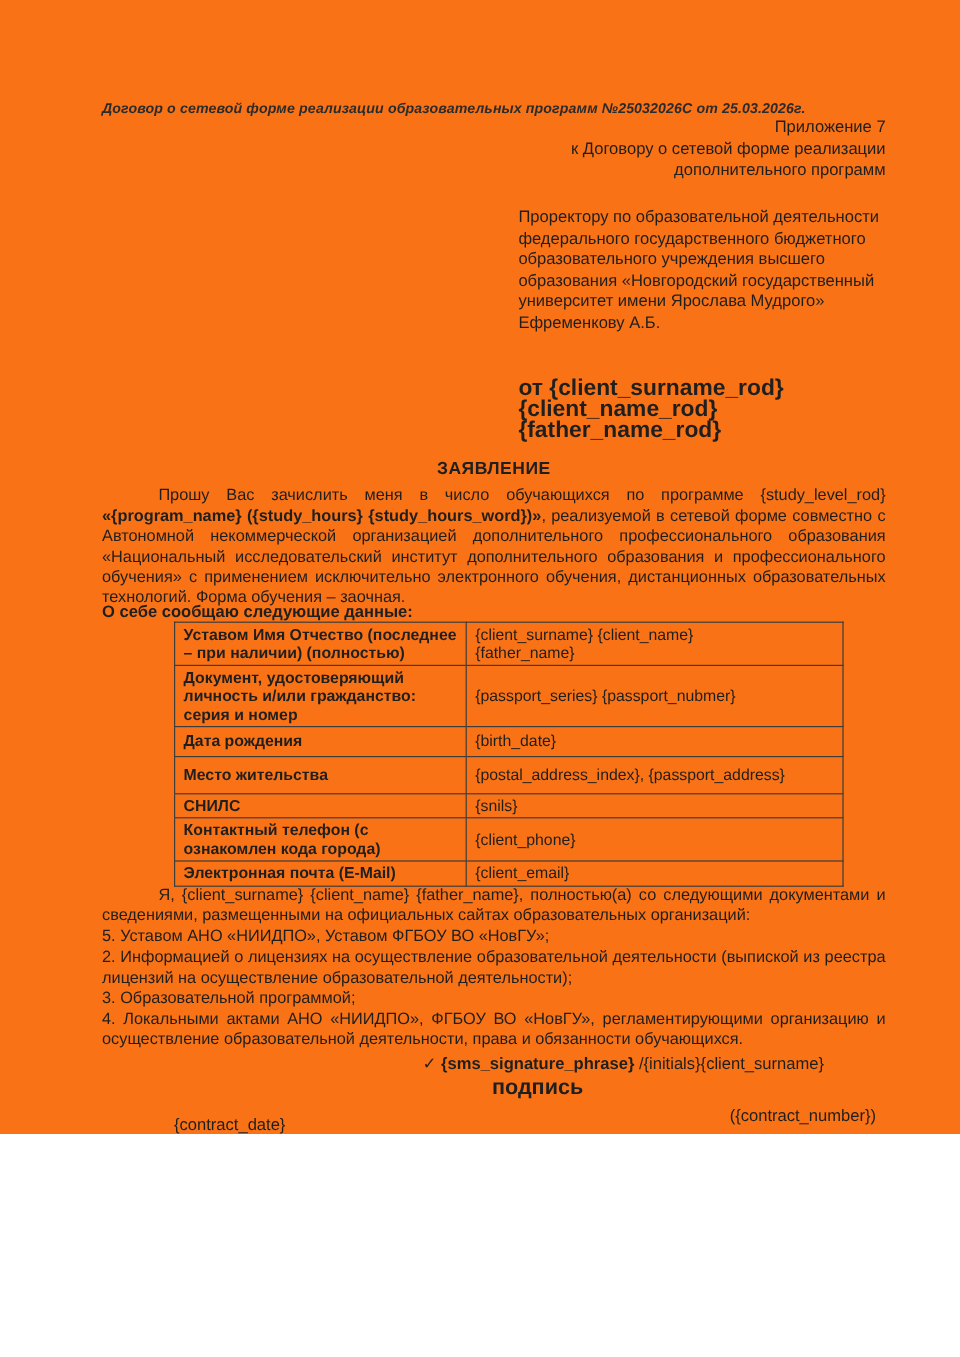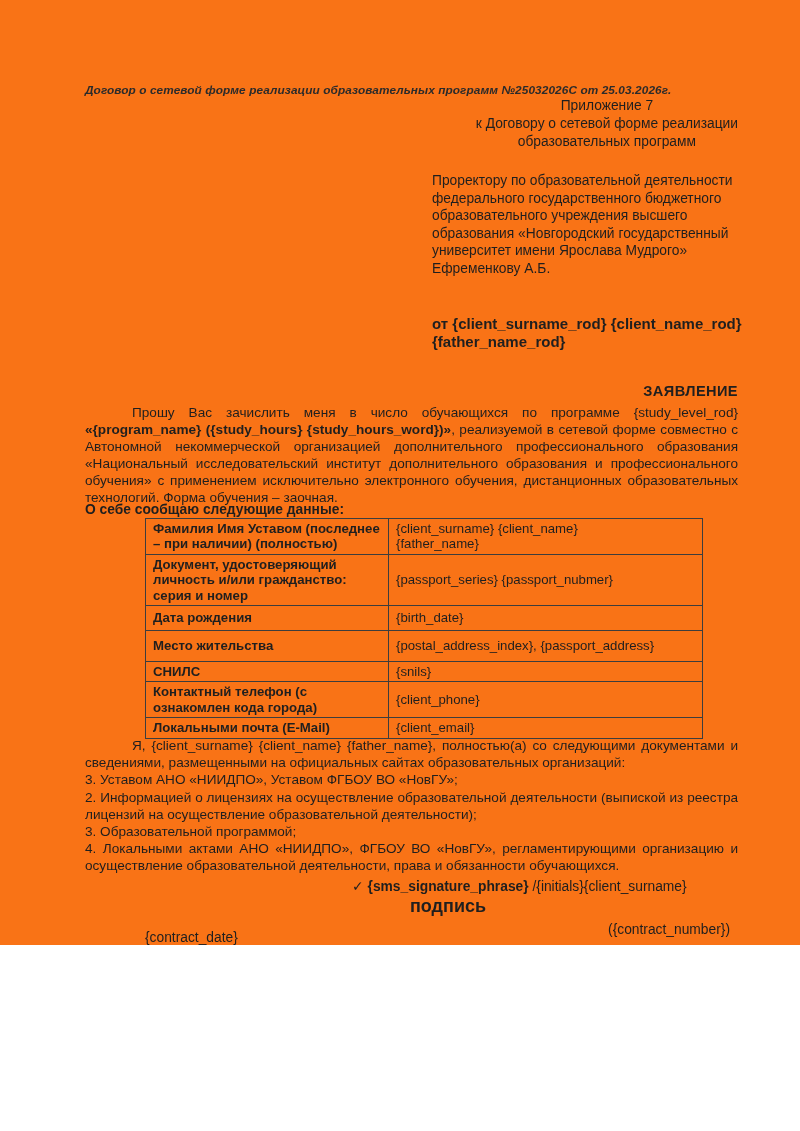--- a/index.html
+++ b/index.html
@@ -14,33 +14,33 @@
   .line { display:block; }
 
   .header-ref {
     position:absolute; left:85px; top:83px;
     font-style:italic; font-weight:600;
     font-size:11.8px; color:#2b2b2b;
     letter-spacing:0.1px;
   }
   .appendix {
     position:absolute; right:62px; top:97px;
-    text-align:center; font-size:13.8px; line-height:18px;
+    text-align:right; font-size:13.8px; line-height:18px;
   }
   .addressee {
     position:absolute; left:432px; top:172px;
     font-size:13.8px; line-height:17.6px;
   }
   .from-block {
     position:absolute; left:432px; top:315px;
-    font-weight:bold; font-size:15px; line-height:17.6px;
+    font-weight:bold; font-size:19px; line-height:17.6px;
   }
   .doc-title {
     position:absolute; left:85px; top:383px; width:653px;
-    text-align:right; font-weight:bold; font-size:14.6px;
+    text-align:center; font-weight:bold; font-size:14.6px;
     letter-spacing:0.4px;
   }
   .request {
     position:absolute; left:85px; top:404px; width:653px;
     font-size:13.6px; line-height:17px; text-align:justify;
     text-indent:47px;
   }
   .about-label {
     position:absolute; left:85px; top:502px;
     font-weight:bold; font-size:13.8px;
@@ -86,21 +86,21 @@
 </head>
 <body>
 
 <div class="page">
 
   <div class="header-ref">Договор о сетевой форме реализации образовательных программ №25032026С от 25.03.2026г.</div>
 
   <div class="appendix">
     <span class="line">Приложение 7</span>
     <span class="line">к Договору о сетевой форме реализации</span>
-    <span class="line">образовательных программ</span>
+    <span class="line">дополнительного программ</span>
   </div>
 
   <div class="addressee">
     <span class="line">Проректору по образовательной деятельности</span>
     <span class="line">федерального государственного бюджетного</span>
     <span class="line">образовательного учреждения высшего</span>
     <span class="line">образования «Новгородский государственный</span>
     <span class="line">университет имени Ярослава Мудрого»</span>
     <span class="line">Ефременкову А.Б.</span>
   </div>
@@ -112,21 +112,21 @@
 
   <div class="doc-title">ЗАЯВЛЕНИЕ</div>
 
   <div class="request"><span>Прошу Вас зачислить меня в число обучающихся по программе {study_level_rod} </span><b>«{program_name} ({study_hours} {study_hours_word})»</b><span>, реализуемой в сетевой форме совместно с Автономной некоммерческой организацией дополнительного профессионального образования «Национальный исследовательский институт дополнительного образования и профессионального обучения» с применением исключительно электронного обучения, дистанционных образовательных технологий. Форма обучения – заочная.</span></div>
 
   <div class="about-label">О себе сообщаю следующие данные:</div>
 
   <table class="data-table">
     <tbody>
       <tr>
-        <td class="lbl">Фамилия Имя Уставом (последнее – при наличии) (полностью)</td>
+        <td class="lbl">Уставом Имя Отчество (последнее – при наличии) (полностью)</td>
         <td class="val">
           <span class="line">{client_surname} {client_name}</span>
           <span class="line">{father_name}</span>
         </td>
       </tr>
       <tr>
         <td class="lbl">Документ, удостоверяющий личность и/или гражданство: серия и номер</td>
         <td class="val">{passport_series} {passport_nubmer}</td>
       </tr>
       <tr class="row-mid">
@@ -139,29 +139,29 @@
       </tr>
       <tr class="row-slim">
         <td class="lbl">СНИЛС</td>
         <td class="val">{snils}</td>
       </tr>
       <tr>
         <td class="lbl">Контактный телефон (с ознакомлен кода города)</td>
         <td class="val">{client_phone}</td>
       </tr>
       <tr class="row-slim">
-        <td class="lbl">Локальными почта (E-Mail)</td>
+        <td class="lbl">Электронная почта (E-Mail)</td>
         <td class="val">{client_email}</td>
       </tr>
     </tbody>
   </table>
 
   <div class="ack">
     <div class="ack-intro">Я, {client_surname} {client_name} {father_name}, полностью(а) со следующими документами и сведениями, размещенными на официальных сайтах образовательных организаций:</div>
-    <div>3. Уставом АНО «НИИДПО»,  Уставом  ФГБОУ ВО «НовГУ»;</div>
+    <div>5. Уставом АНО «НИИДПО»,  Уставом  ФГБОУ ВО «НовГУ»;</div>
     <div>2. Информацией о лицензиях на осуществление образовательной деятельности (выпиской из реестра лицензий на осуществление образовательной деятельности);</div>
     <div>3. Образовательной программой;</div>
     <div>4. Локальными актами АНО «НИИДПО», ФГБОУ ВО «НовГУ»,  регламентирующими организацию и осуществление образовательной деятельности, права и обязанности обучающихся.</div>
   </div>
 
   <div class="sig-date">{contract_date}</div>
 
   <div class="sig-line"><span class="check">✓</span><span class="phrase">{sms_signature_phrase}</span><span> /{initials}{client_surname}</span></div>
 
   <div class="sig-caption">подпись</div>

